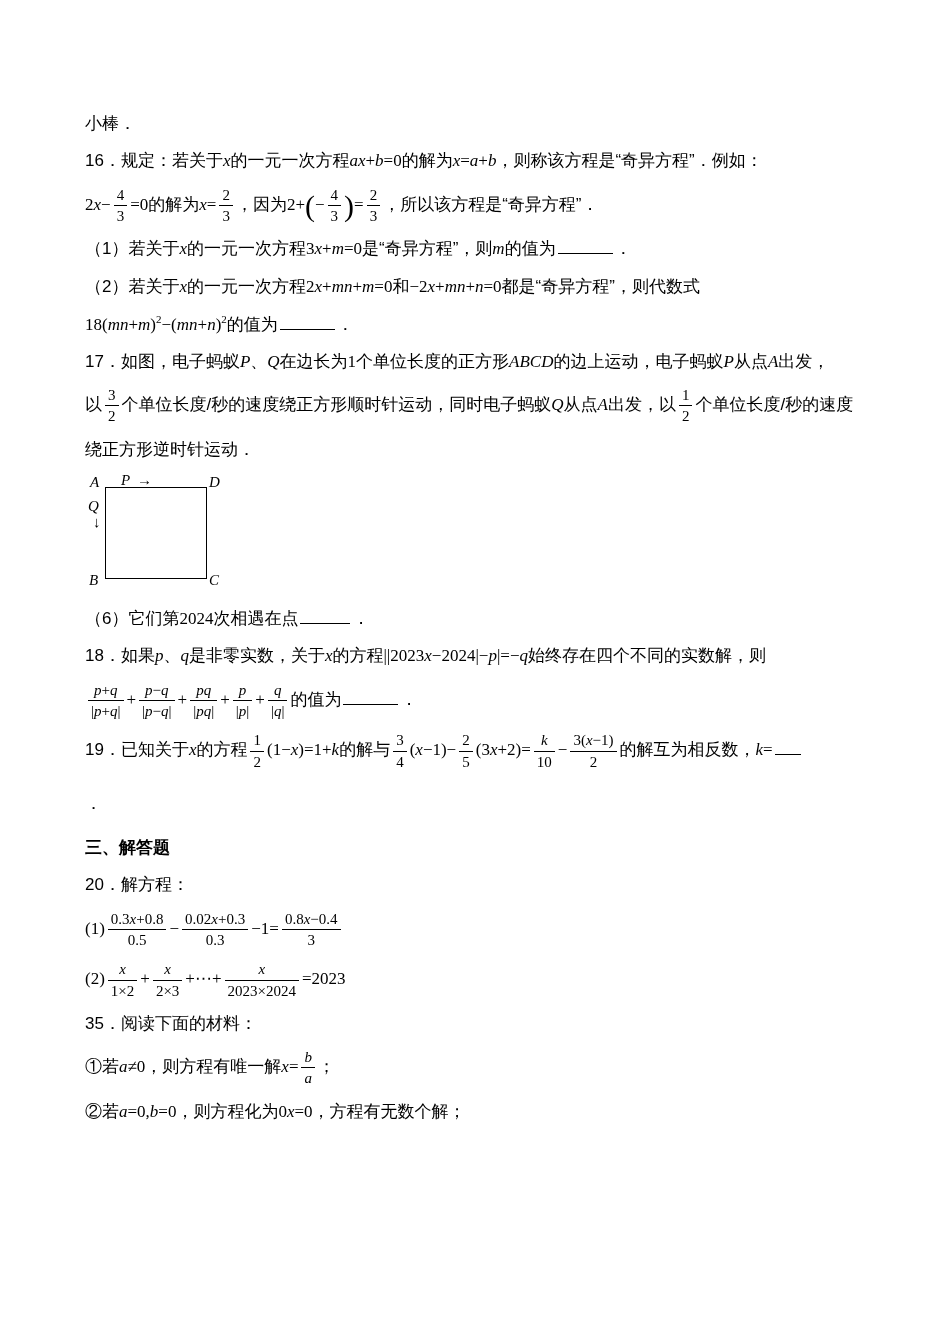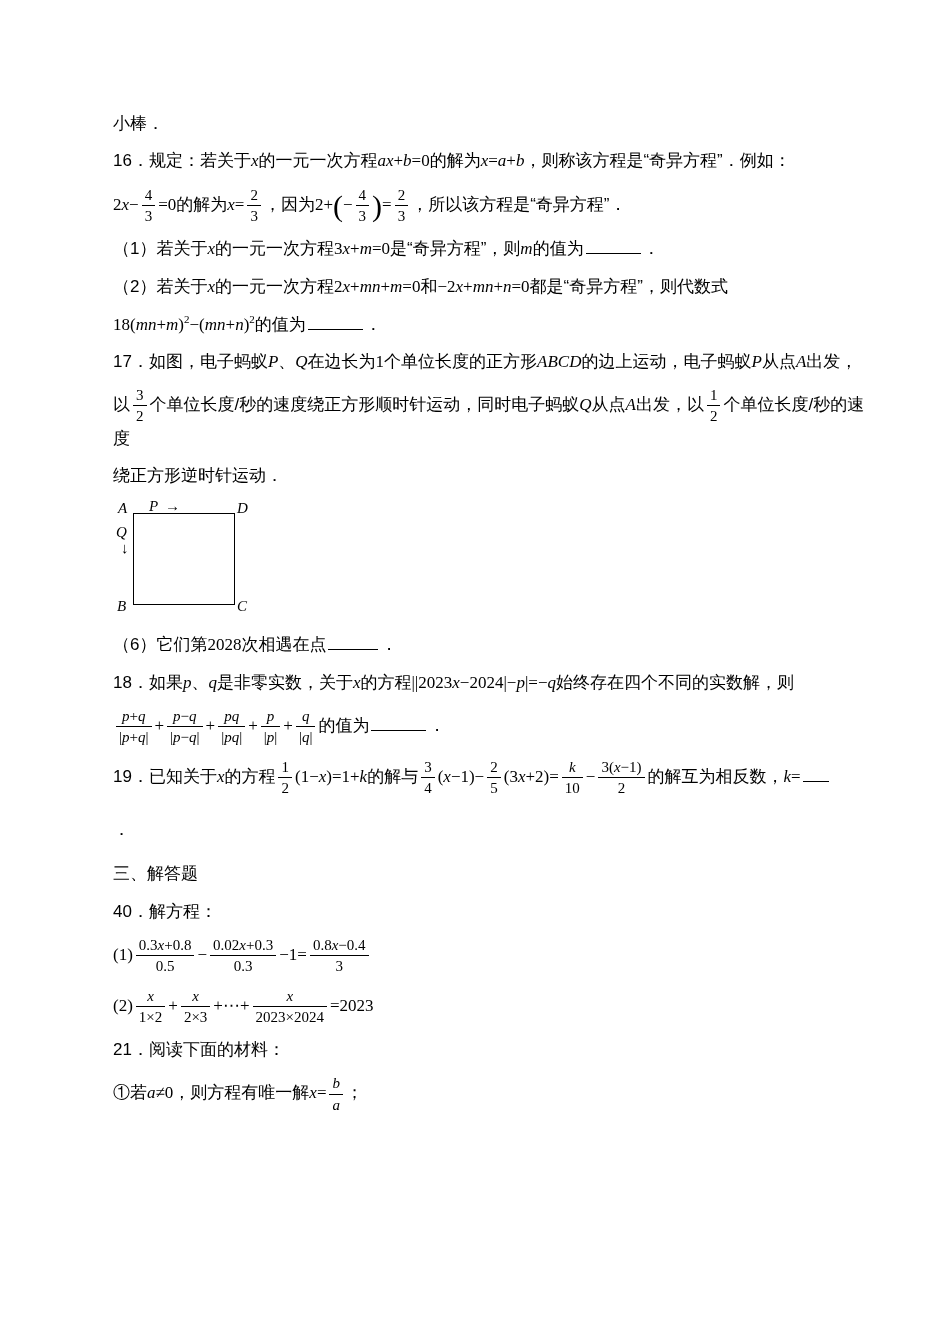--- a/index.html
+++ b/index.html
@@ -1,21 +1,21 @@
 <!DOCTYPE html>
 <html><head>
 <meta charset="utf-8">
 <style>
   html,body{margin:0;padding:0;background:#ffffff;}
   body{width:950px;height:1344px;overflow:hidden;color:#000;
        font-family:"Liberation Sans", sans-serif;}
-  .page{padding:100px 80px 0 85px;font-size:17px;line-height:1.55;margin-left:28px;}
+  .page{padding:100px 80px 0 85px;font-size:17px;line-height:1.55;}
   .line{margin:11px 0;}
   .cn{font-family:"Liberation Sans", sans-serif;}
-  .bold{font-weight:normal;}
+  .bold{font-weight:bold;}
   .up{font-family:"Liberation Serif", serif;}
   .it{font-family:"Liberation Serif", serif;font-style:italic;}
   .mrun{white-space:nowrap;}
   .frac{display:inline-block;vertical-align:middle;text-align:center;
         font-size:15px;margin:0 3px;line-height:1.15;}
   .frac .num{display:block;padding:0 3px 1px 3px;border-bottom:1px solid #000;}
   .frac .den{display:block;padding:1px 3px 0 3px;}
   .bp{font-family:"Liberation Serif", serif;font-size:30px;vertical-align:middle;
       line-height:0.9;font-weight:300;}
   .sup{font-family:"Liberation Serif", serif;font-size:11px;}
@@ -61,26 +61,27 @@
     <span class="figlbl lbl-d">D</span>
     <span class="figlbl lbl-b">B</span>
     <span class="figlbl lbl-c">C</span>
     <span class="figlbl lbl-p">P</span>
     <span class="arrow arr-p">→</span>
     <span class="figlbl lbl-q">Q</span>
     <span class="arrow arr-q">↓</span>
   </div>
 
   <div id="doc-after">
-      <div class="line"><span class="cn">（6）它们第</span><span class="up">2028</span><span class="cn">次相遇在点</span><span class="bl" style="width: 50px;"></span><span class="cn">．</span></div>
+      <div class="line"><span class="cn">（6）它们第</span><span class="up">2024</span><span class="cn">次相遇在点</span><span class="bl" style="width: 50px;"></span><span class="cn">．</span></div>
       <div class="line"><span class="cn">18．如果</span><span class="mrun"><span class="it">p</span></span><span class="cn">、</span><span class="mrun"><span class="it">q</span></span><span class="cn">是非零实数，关于</span><span class="mrun"><span class="it">x</span></span><span class="cn">的方程</span><span class="mrun"><span class="up">||2023</span><span class="it">x</span><span class="up">−2024|−</span><span class="it">p</span><span class="up">|=−</span><span class="it">q</span></span><span class="cn">始终存在四个不同的实数解，则</span></div>
       <div class="line"><span class="frac"><span class="mrun num"><span class="it">p</span><span class="up">+</span><span class="it">q</span></span><span class="mrun den"><span class="up">|</span><span class="it">p</span><span class="up">+</span><span class="it">q</span><span class="up">|</span></span></span><span class="mrun"><span class="up">+</span></span><span class="frac"><span class="mrun num"><span class="it">p</span><span class="up">−</span><span class="it">q</span></span><span class="mrun den"><span class="up">|</span><span class="it">p</span><span class="up">−</span><span class="it">q</span><span class="up">|</span></span></span><span class="mrun"><span class="up">+</span></span><span class="frac"><span class="mrun num"><span class="it">pq</span></span><span class="mrun den"><span class="up">|</span><span class="it">pq</span><span class="up">|</span></span></span><span class="mrun"><span class="up">+</span></span><span class="frac"><span class="mrun num"><span class="it">p</span></span><span class="mrun den"><span class="up">|</span><span class="it">p</span><span class="up">|</span></span></span><span class="mrun"><span class="up">+</span></span><span class="frac"><span class="mrun num"><span class="it">q</span></span><span class="mrun den"><span class="up">|</span><span class="it">q</span><span class="up">|</span></span></span><span class="cn">的值为</span><span class="bl" style="width: 55px;"></span><span class="cn">．</span></div>
       <div class="line"><span class="cn">19．已知关于</span><span class="mrun"><span class="it">x</span></span><span class="cn">的方程</span><span class="frac"><span class="mrun num"><span class="up">1</span></span><span class="mrun den"><span class="up">2</span></span></span><span class="mrun"><span class="up">(1−</span><span class="it">x</span><span class="up">)=1+</span><span class="it">k</span></span><span class="cn">的解与</span><span class="frac"><span class="mrun num"><span class="up">3</span></span><span class="mrun den"><span class="up">4</span></span></span><span class="mrun"><span class="up">(</span><span class="it">x</span><span class="up">−1)−</span></span><span class="frac"><span class="mrun num"><span class="up">2</span></span><span class="mrun den"><span class="up">5</span></span></span><span class="mrun"><span class="up">(3</span><span class="it">x</span><span class="up">+2)=</span></span><span class="frac"><span class="mrun num"><span class="it">k</span></span><span class="mrun den"><span class="up">10</span></span></span><span class="mrun"><span class="up">−</span></span><span class="frac"><span class="mrun num"><span class="up">3(</span><span class="it">x</span><span class="up">−1)</span></span><span class="mrun den"><span class="up">2</span></span></span><span class="cn">的解互为相反数，</span><span class="mrun"><span class="it">k</span><span class="up">=</span></span><span class="bl" style="width: 26px;"></span></div>
       <div class="line" style="margin-top: 20px;"><span class="cn">．</span></div>
       <div class="line" style="margin-top: 18px;"><span class="cn bold">三、解答题</span></div>
-      <div class="line"><span class="cn">40．解方程：</span></div>
+      <div class="line"><span class="cn">20．解方程：</span></div>
       <div class="line"><span class="up">(1)</span><span class="frac"><span class="mrun num"><span class="up">0.3</span><span class="it">x</span><span class="up">+0.8</span></span><span class="mrun den"><span class="up">0.5</span></span></span><span class="mrun"><span class="up">−</span></span><span class="frac"><span class="mrun num"><span class="up">0.02</span><span class="it">x</span><span class="up">+0.3</span></span><span class="mrun den"><span class="up">0.3</span></span></span><span class="mrun"><span class="up">−1=</span></span><span class="frac"><span class="mrun num"><span class="up">0.8</span><span class="it">x</span><span class="up">−0.4</span></span><span class="mrun den"><span class="up">3</span></span></span></div>
       <div class="line"><span class="up">(2)</span><span class="frac"><span class="mrun num"><span class="it">x</span></span><span class="mrun den"><span class="up">1×2</span></span></span><span class="mrun"><span class="up">+</span></span><span class="frac"><span class="mrun num"><span class="it">x</span></span><span class="mrun den"><span class="up">2×3</span></span></span><span class="mrun"><span class="up">+⋯+</span></span><span class="frac"><span class="mrun num"><span class="it">x</span></span><span class="mrun den"><span class="up">2023×2024</span></span></span><span class="mrun"><span class="up">=2023</span></span></div>
-      <div class="line"><span class="cn">21．阅读下面的材料：</span></div>
+      <div class="line"><span class="cn">35．阅读下面的材料：</span></div>
       <div class="line"><span class="cn">①若</span><span class="mrun"><span class="it">a</span><span class="up">≠0</span></span><span class="cn">，则方程有唯一解</span><span class="mrun"><span class="it">x</span><span class="up">=</span></span><span class="frac"><span class="mrun num"><span class="it">b</span></span><span class="mrun den"><span class="it">a</span></span></span><span class="cn">；</span></div>
+      <div class="line"><span class="cn">②若</span><span class="mrun"><span class="it">a</span><span class="up">=0,</span><span class="it">b</span><span class="up">=0</span></span><span class="cn">，则方程化为</span><span class="mrun"><span class="up">0</span><span class="it">x</span><span class="up">=0</span></span><span class="cn">，方程有无数个解；</span></div>
     </div>
 
 </div>
 
 </body></html>

